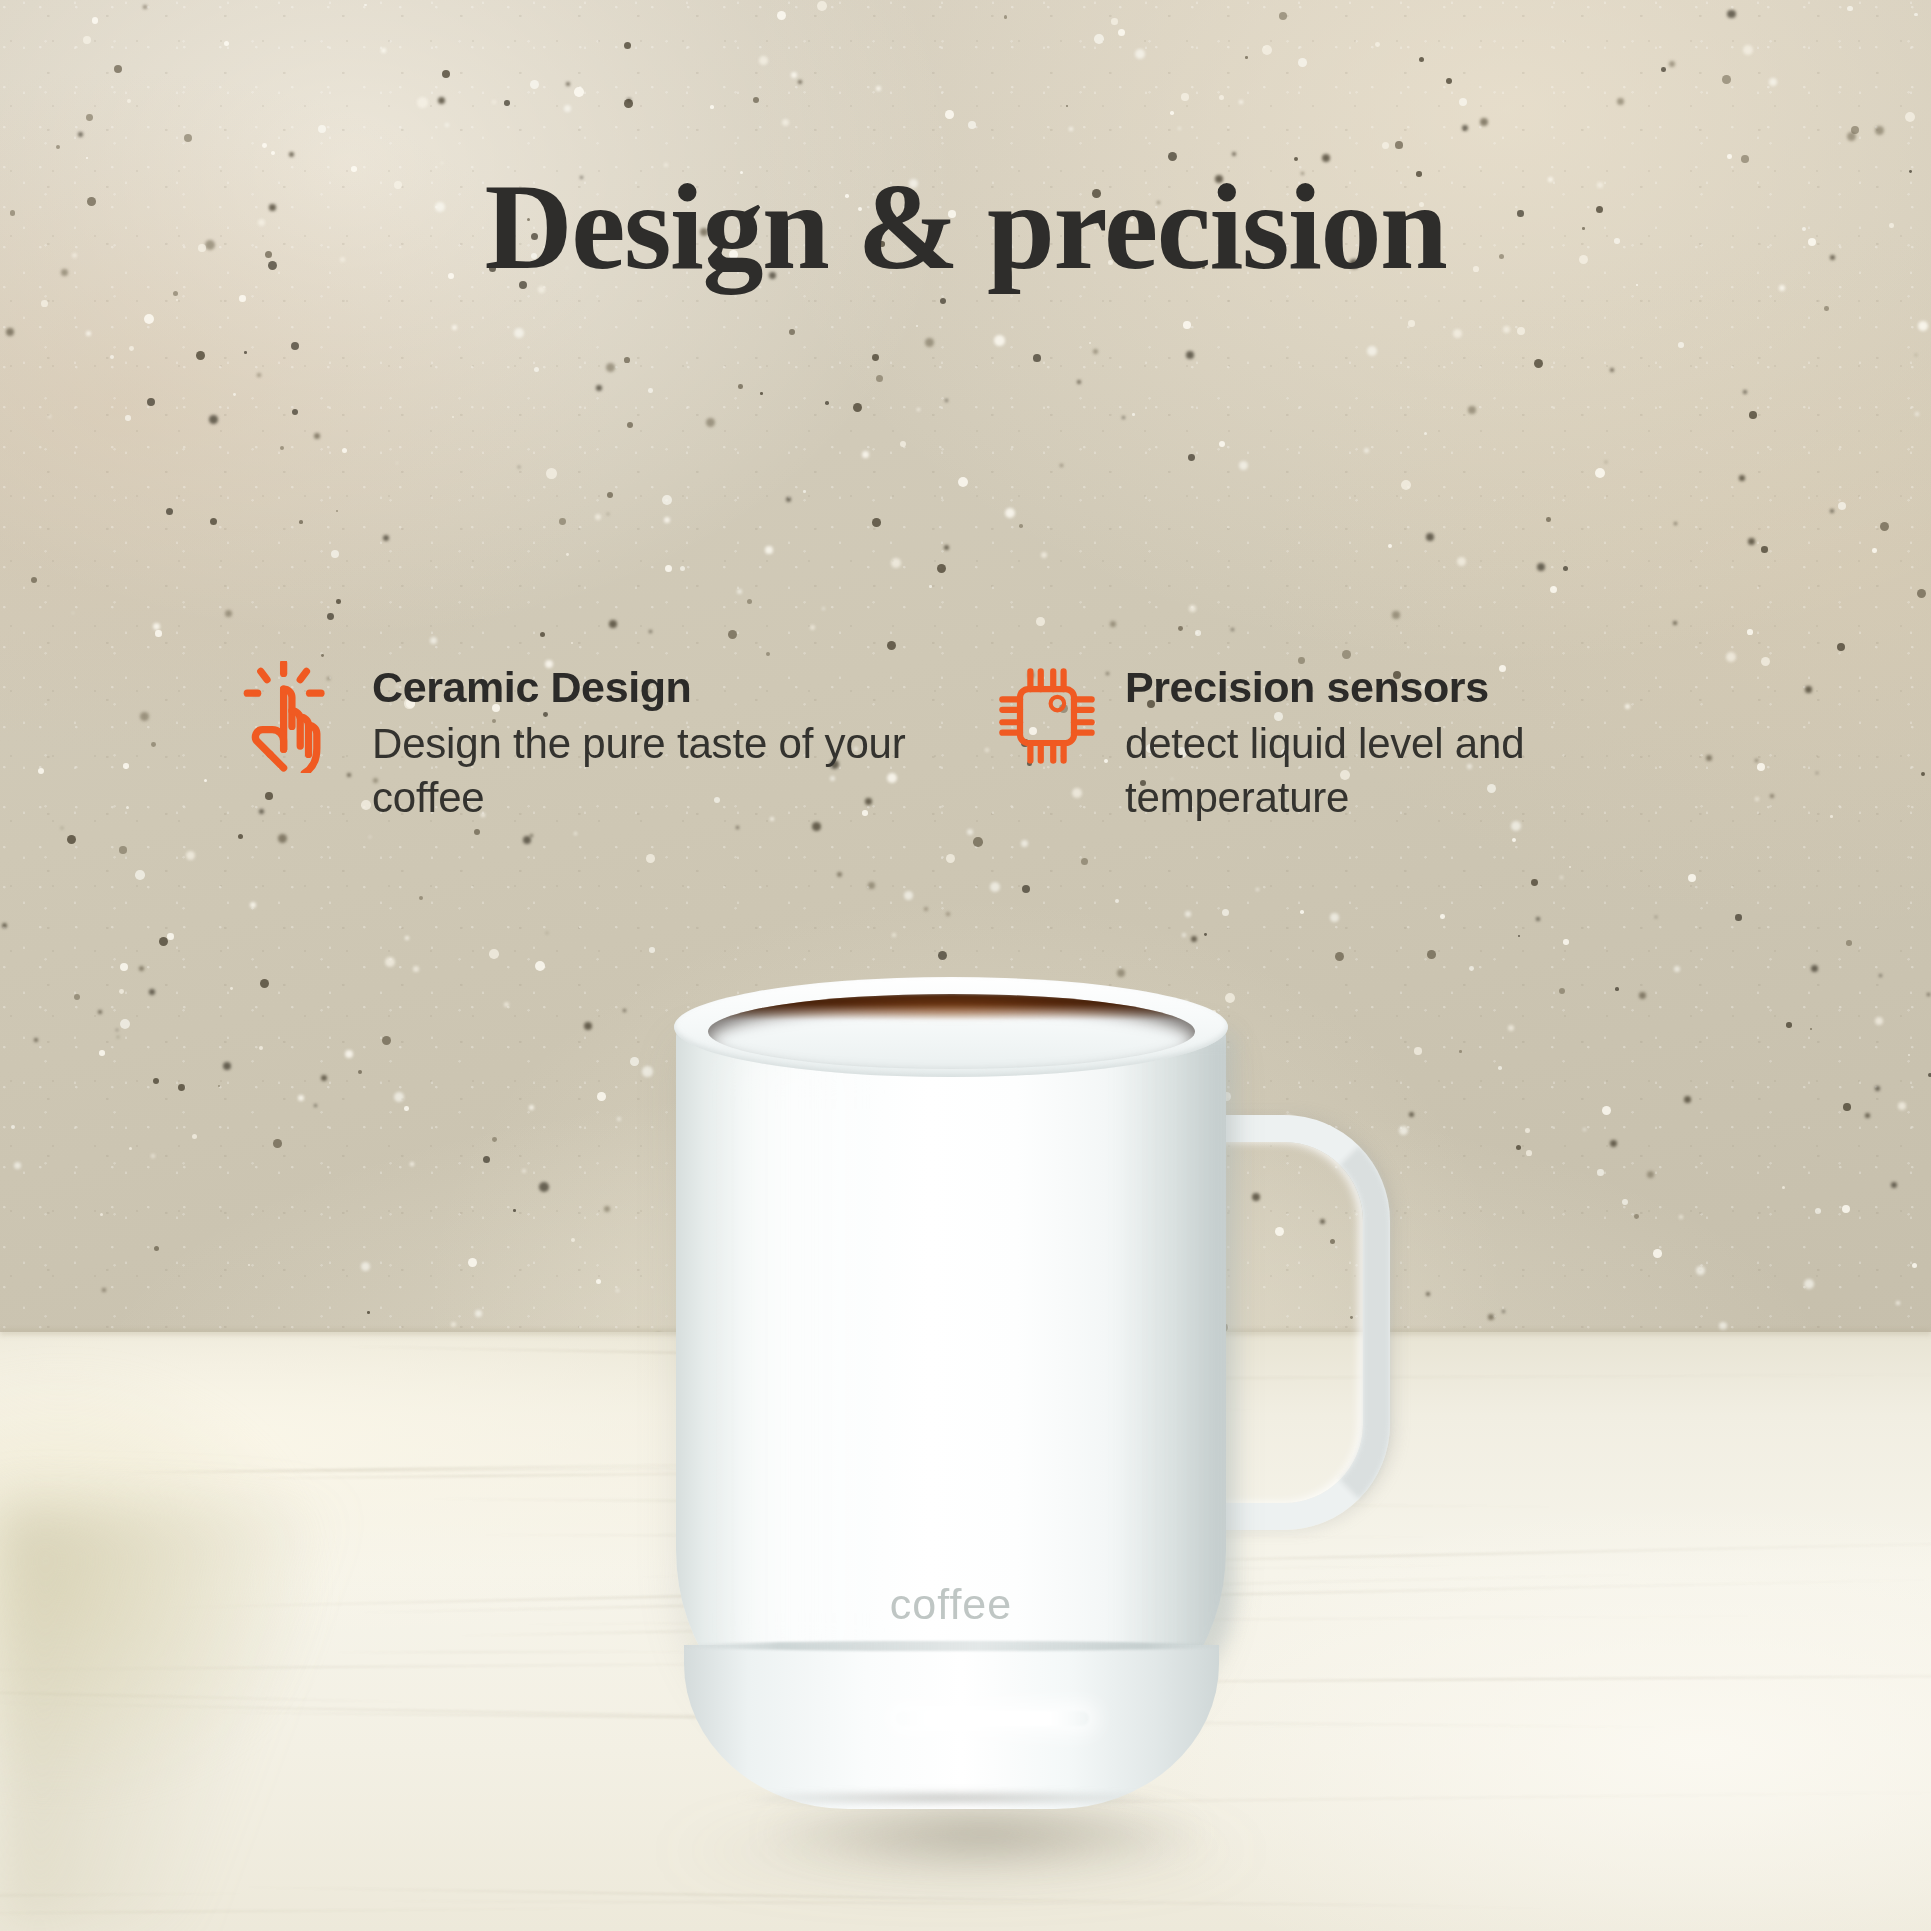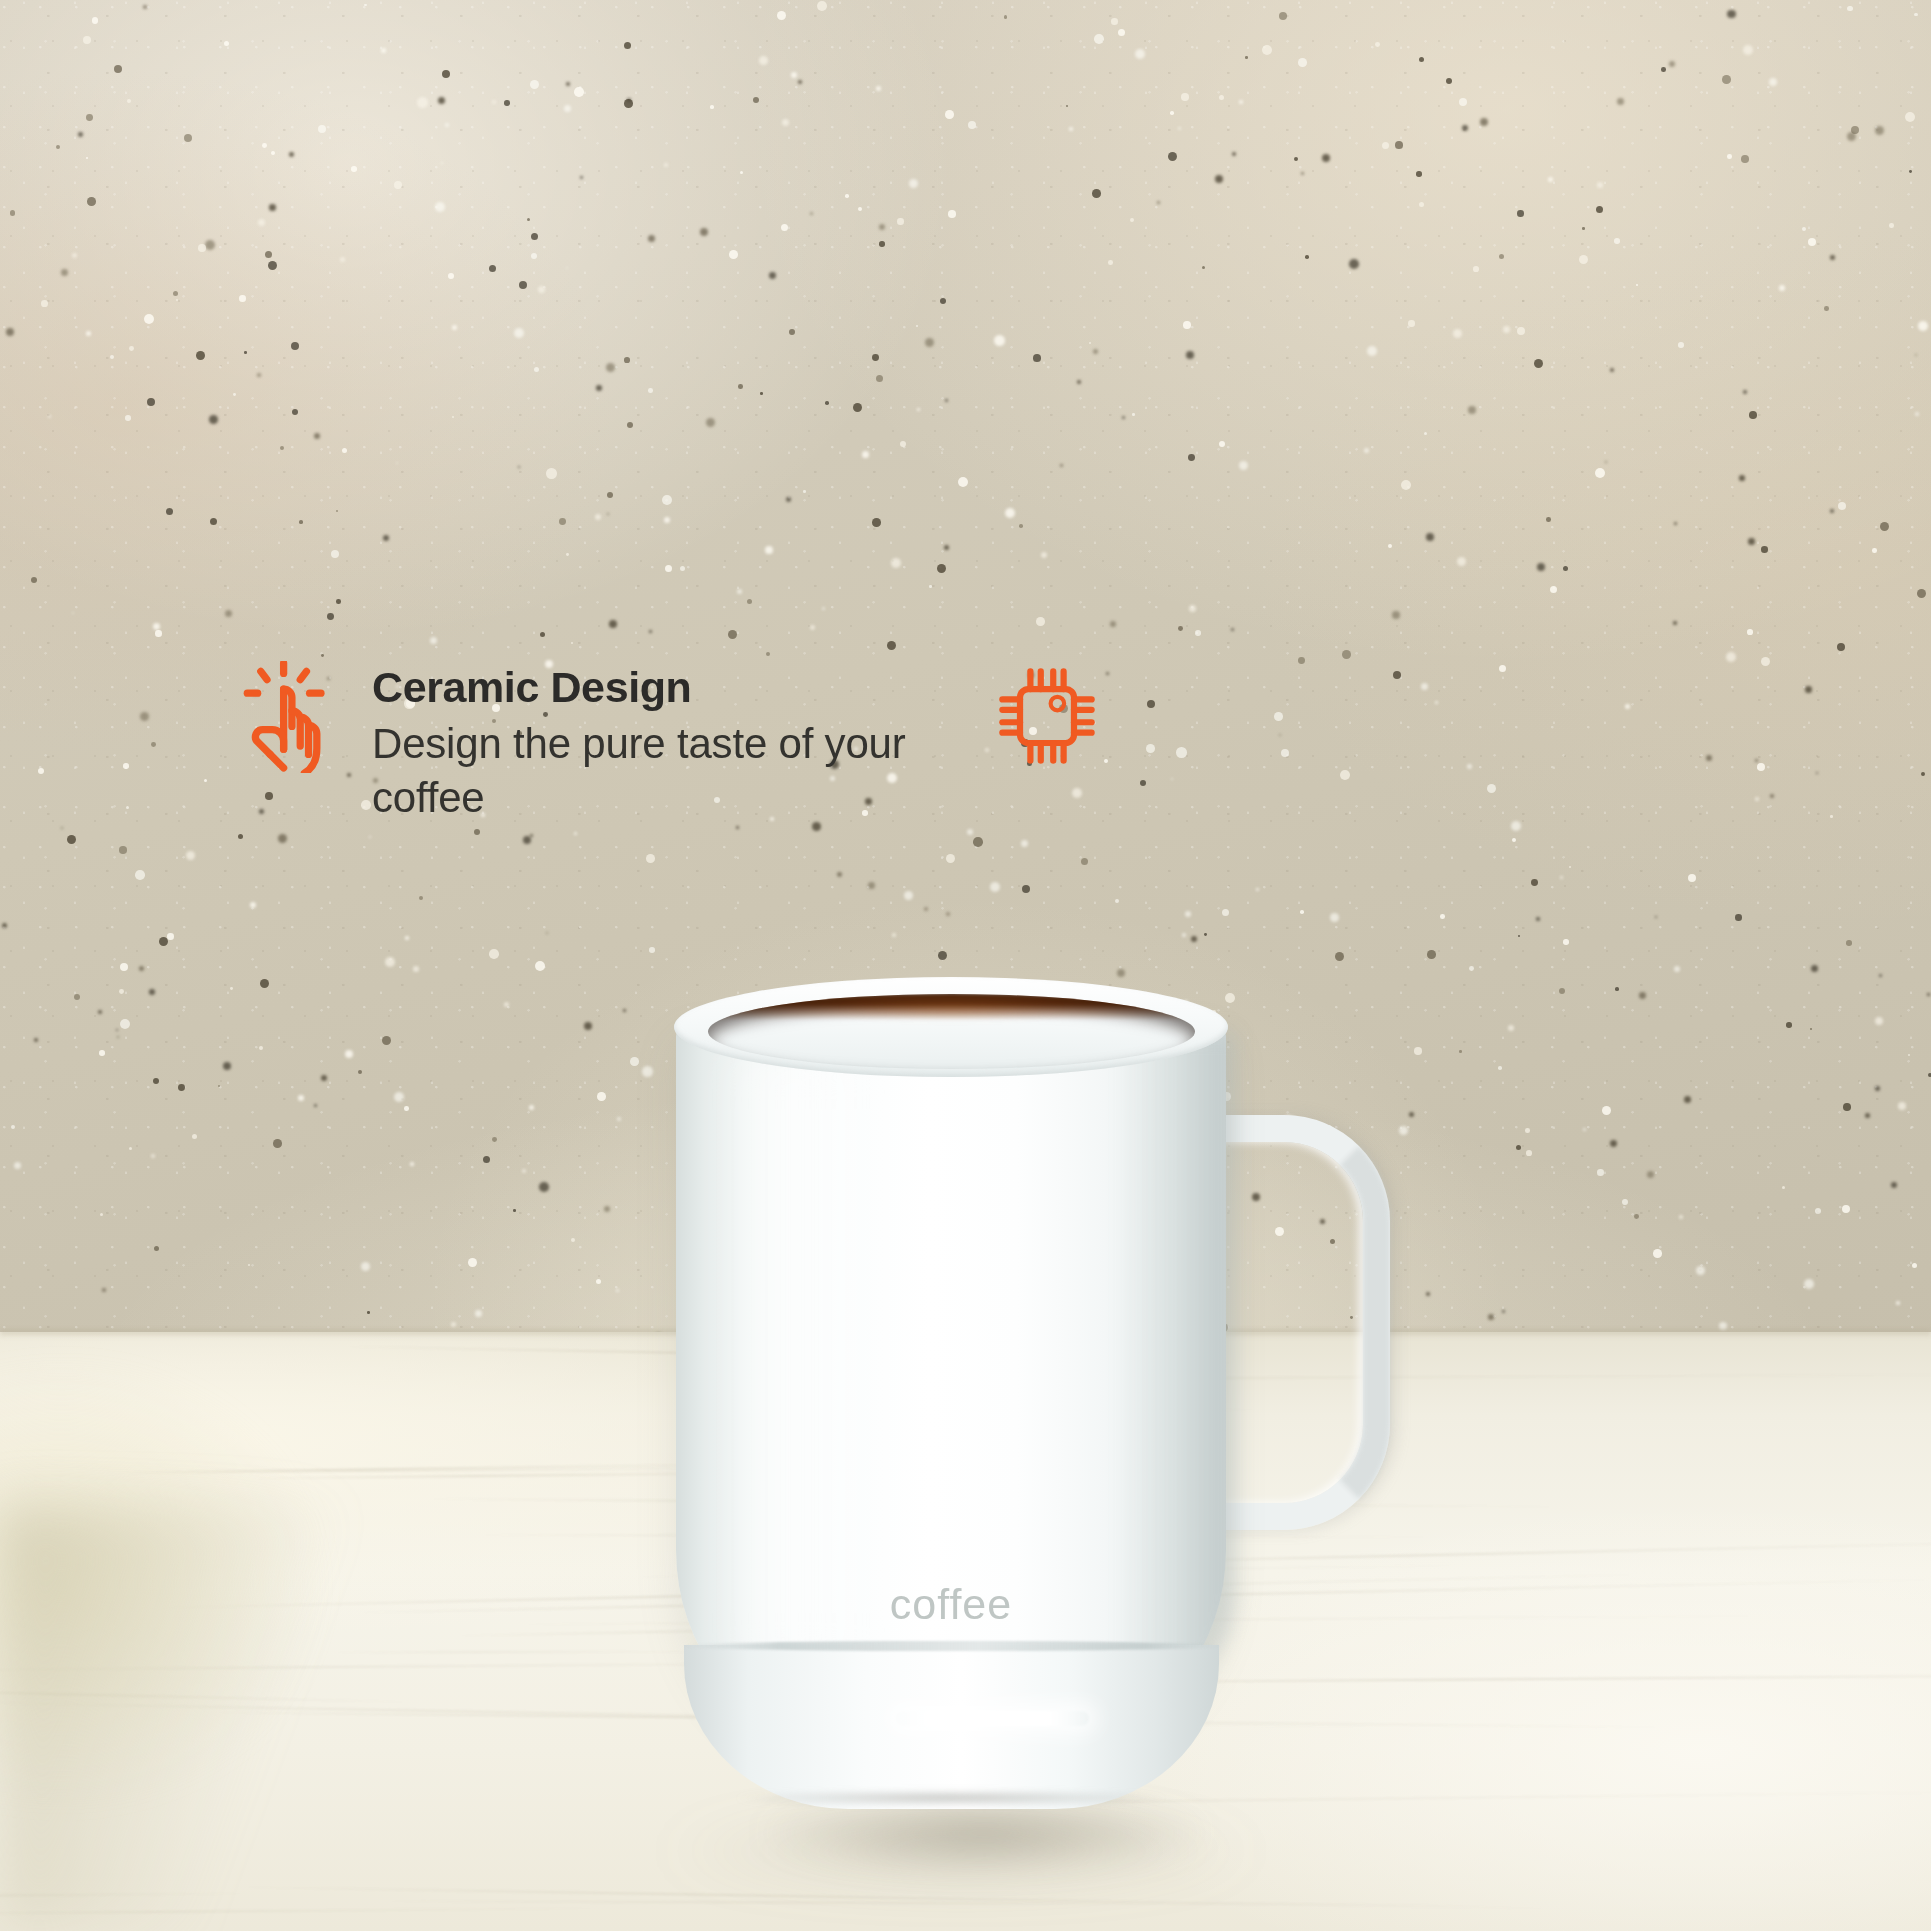--- a/index.html
+++ b/index.html
@@ -897,20 +897,21 @@
       <span class="vein" style="left:326px;top:319px;width:428px;opacity:0.32;transform:rotate(-0.11deg);"></span>
       <span class="vein" style="left:-90px;top:578px;width:717px;opacity:0.37;transform:rotate(-0.47deg);"></span>
       <span class="vein" style="left:467px;top:203px;width:997px;opacity:0.41;transform:rotate(0.13deg);"></span>
       <span class="vein" style="left:737px;top:465px;width:1404px;opacity:0.29;transform:rotate(-0.64deg);"></span>
       <span class="vein" style="left:144px;top:258px;width:1540px;opacity:0.64;transform:rotate(-1.29deg);"></span>
       <span class="vein" style="left:-138px;top:562px;width:399px;opacity:0.34;transform:rotate(-0.47deg);"></span>
     </div>
   <div class="counter-leftglow"></div>
   <div class="counter-leftshade"></div>
 
+  <div class="headline">Design &amp; precision</div>
 
 
   <div class="features">
 
     <div class="feature">
       <div class="f-icon">
         <svg viewBox="0 0 100 108" fill="none" stroke="#F05A22" stroke-width="7" stroke-linecap="round" stroke-linejoin="round">
 
           <line x1="40" y1="12" x2="40" y2="2"></line>
           <line x1="24" y1="18" x2="18" y2="10"></line>
@@ -959,20 +960,24 @@
           <line x1="24" y1="47" x2="7" y2="47"></line>
           <line x1="24" y1="59" x2="7" y2="59"></line>
           <line x1="24" y1="69" x2="7" y2="69"></line>
 
           <line x1="76" y1="37" x2="93" y2="37"></line>
           <line x1="76" y1="47" x2="93" y2="47"></line>
           <line x1="76" y1="59" x2="93" y2="59"></line>
           <line x1="76" y1="69" x2="93" y2="69"></line>
         </svg>
       </div>
+      <div class="f-text">
+        <div class="f-title">Precision sensors</div>
+        <div class="f-desc">detect liquid level and temperature</div>
+      </div>
     </div>
 
   </div>
 
   <div class="mug-wrap">
     <div class="mug-shadow2"></div>
     <div class="mug-shadow"></div>
 
     <div class="handle">
       <div class="handle-outer"></div>

